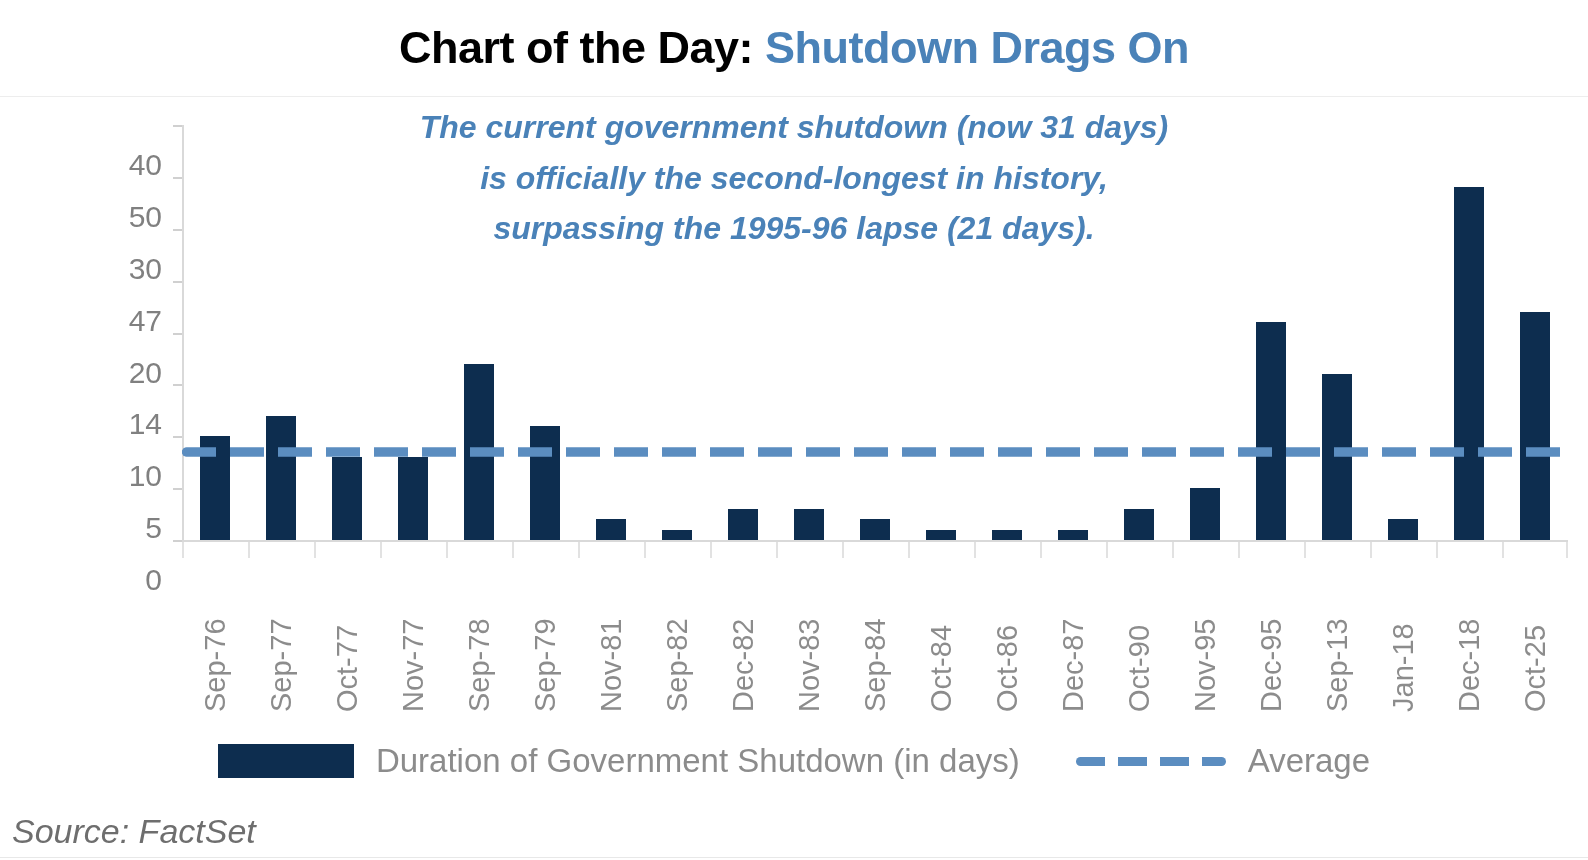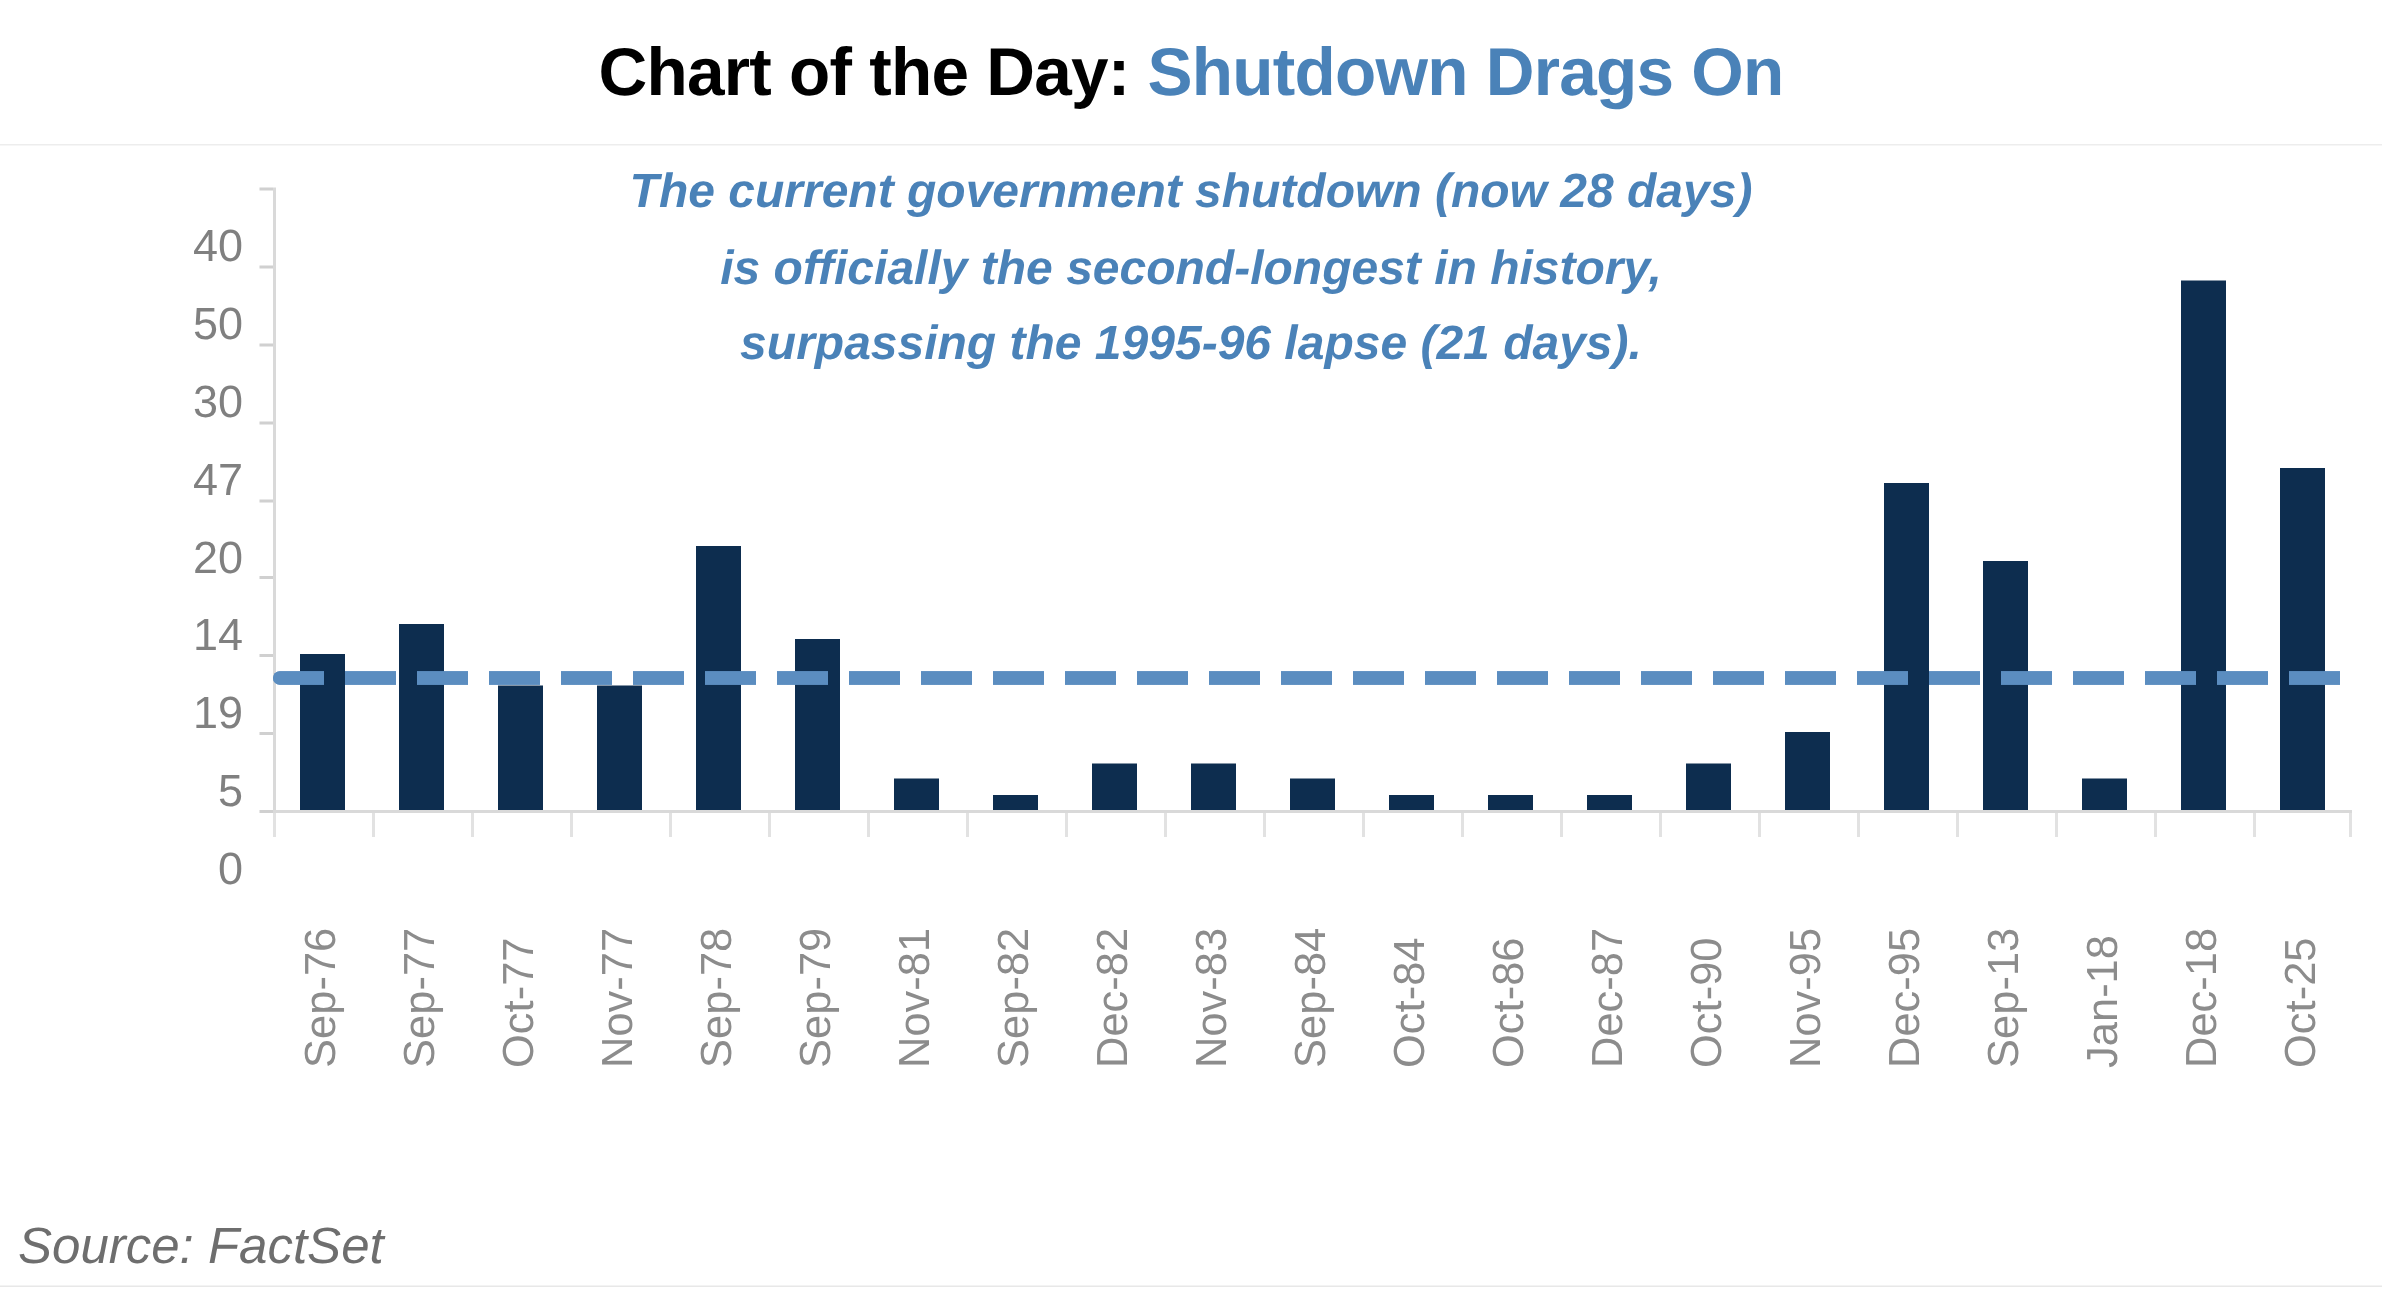--- a/index.html
+++ b/index.html
@@ -150,41 +150,41 @@
 
 <div id="root">
 
   <div class="title-wrap">
     <span class="title-main">Chart of the Day: </span><span class="title-accent">Shutdown Drags On</span>
   </div>
 
   <div class="top-rule"></div>
 
   <div class="subtitle">
-    <div>The current government shutdown (now 28 days)</div>
+    <div>The current government shutdown (now 31 days)</div>
     <div>is officially the second-longest in history,</div>
     <div>surpassing the 1995-96 lapse (21 days).</div>
   </div>
 
   <div class="axis-line-v"></div>
   <div class="axis-line-h"></div>
 
   <div class="plot" id="plot">
     <div id="yaxis">
         <div class="gridrow" style="top: 415px;">
           <div class="ytick"></div>
           <div class="ylabel">0</div>
         </div>
         <div class="gridrow" style="top: 363.125px;">
           <div class="ytick"></div>
           <div class="ylabel">5</div>
         </div>
         <div class="gridrow" style="top: 311.25px;">
           <div class="ytick"></div>
-          <div class="ylabel">19</div>
+          <div class="ylabel">10</div>
         </div>
         <div class="gridrow" style="top: 259.375px;">
           <div class="ytick"></div>
           <div class="ylabel">14</div>
         </div>
         <div class="gridrow" style="top: 207.5px;">
           <div class="ytick"></div>
           <div class="ylabel">20</div>
         </div>
         <div class="gridrow" style="top: 155.625px;">
@@ -354,16 +354,26 @@
         <span>Jan-18</span>
       </div>
       <div class="xlabslot">
         <span>Dec-18</span>
       </div>
       <div class="xlabslot">
         <span>Oct-25</span>
       </div>
     </div>
 
+  <div class="legend">
+    <div class="legend-item">
+      <div class="legend-swatch-bar"></div>
+      <div class="legend-label">Duration of Government Shutdown (in days)</div>
+    </div>
+    <div class="legend-item">
+      <div class="legend-swatch-line"></div>
+      <div class="legend-label">Average</div>
+    </div>
+  </div>
 
   <div class="source">Source: FactSet</div>
   <div class="bottom-rule"></div>
 </div>
 
 </body></html>

